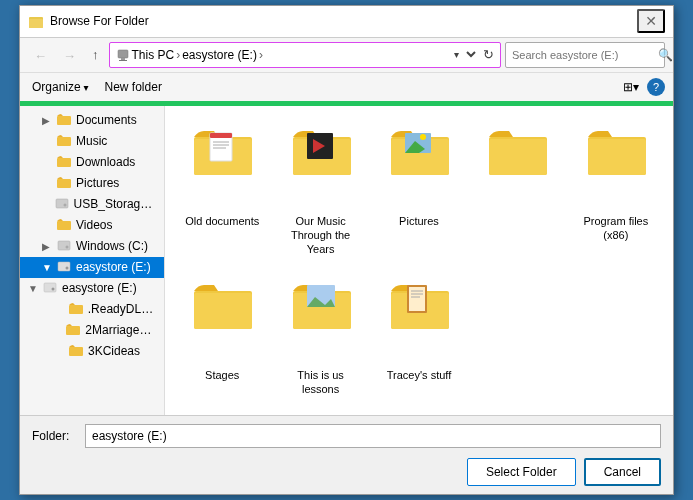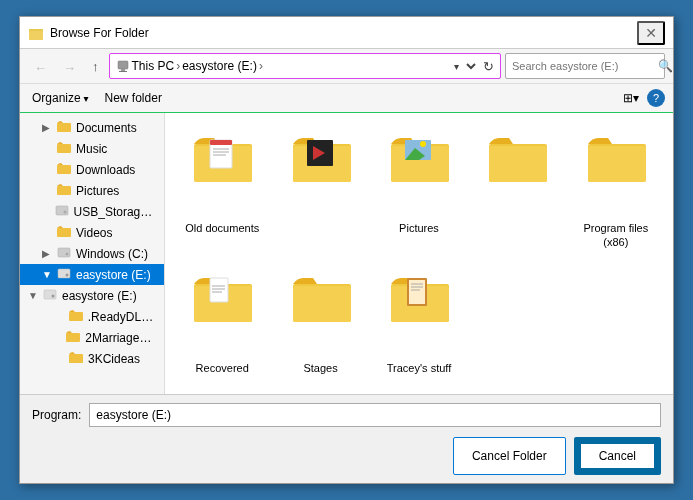--- a/index.html
+++ b/index.html
@@ -130,21 +130,21 @@
       background: transparent;
     }
     .search-icon { color: #666; font-size: 12px; }
 
     .action-bar {
       background: #f5f5f5;
       padding: 4px 8px;
       display: flex;
       align-items: center;
       gap: 8px;
-      border-bottom: 1px solid #22c55e;
+      border-bottom: 5px solid #22c55e;
     }
     .action-btn {
       background: none;
       border: none;
       cursor: pointer;
       font-size: 12px;
       color: #000;
       padding: 2px 4px;
       border-radius: 2px;
     }
@@ -280,21 +280,21 @@
       background: #fff;
       border: 1px solid #0078d7;
       color: #000;
       font-size: 12px;
       padding: 5px 18px;
       cursor: pointer;
       border-radius: 2px;
     }
     .btn-cancel {
       background: #fff;
-      border: 7px solid #0369a1;
+      border: 2px solid #0369a1;
       color: #000;
       font-size: 12px;
       padding: 5px 18px;
       cursor: pointer;
       border-radius: 2px;
     }
 
     
     .sidebar::-webkit-scrollbar { width: 8px; }
     .sidebar::-webkit-scrollbar-track { background: #f0f0f0; }
@@ -512,20 +512,21 @@
           <div class="folder-img">
             <svg width="62" height="52" viewBox="0 0 62 52">
               <rect x="2" y="12" width="58" height="38" rx="2" fill="#f0c840"></rect>
               <path d="M2 12 Q6 6 12 6 L22 6 L26 12 Z" fill="#e8b020"></path>
               <rect x="2" y="14" width="58" height="36" rx="2" fill="#f5d050"></rect>
 
               <rect x="16" y="8" width="26" height="26" rx="1" fill="#222"></rect>
               <polygon points="22,14 22,28 34,21" fill="#cc3333"></polygon>
             </svg>
           </div>
+          <span class="file-label">Our Music Through the Years</span>
         </div>
 
         <div class="file-item">
           <div class="folder-img">
             <svg width="62" height="52" viewBox="0 0 62 52">
               <rect x="2" y="12" width="58" height="38" rx="2" fill="#f0c840"></rect>
               <path d="M2 12 Q6 6 12 6 L22 6 L26 12 Z" fill="#e8b020"></path>
               <rect x="2" y="14" width="58" height="36" rx="2" fill="#f5d050"></rect>
 
               <rect x="16" y="8" width="26" height="20" rx="1" fill="#88bbdd"></rect>
@@ -550,47 +551,45 @@
           <div class="folder-img">
             <svg width="62" height="52" viewBox="0 0 62 52">
               <rect x="2" y="12" width="58" height="38" rx="2" fill="#f0c840"></rect>
               <path d="M2 12 Q6 6 12 6 L22 6 L26 12 Z" fill="#e8b020"></path>
               <rect x="2" y="14" width="58" height="36" rx="2" fill="#f5d050"></rect>
             </svg>
           </div>
           <span class="file-label">Program files (x86)</span>
         </div>
 
-        <div class="file-item">
-          <div class="folder-img">
-            <svg width="62" height="52" viewBox="0 0 62 52">
-              <rect x="2" y="12" width="58" height="38" rx="2" fill="#f0c840"></rect>
-              <path d="M2 12 Q6 6 12 6 L22 6 L26 12 Z" fill="#e8b020"></path>
-              <rect x="2" y="14" width="58" height="36" rx="2" fill="#f5d050"></rect>
-
-              <rect x="18" y="6" width="18" height="24" rx="1" fill="white" stroke="#ddd"></rect>
-              <line x1="20" y1="14" x2="33" y2="14" stroke="#aaa" stroke-width="1"></line>
-              <line x1="20" y1="17" x2="33" y2="17" stroke="#aaa" stroke-width="1"></line>
-              <line x1="20" y1="20" x2="30" y2="20" stroke="#aaa" stroke-width="1"></line>
-            </svg>
-          </div>
-          <span class="file-label">Recovered</span>
-        </div>
 
         <div class="file-item">
           <div class="folder-img">
             <svg width="62" height="52" viewBox="0 0 62 52">
               <rect x="2" y="12" width="58" height="38" rx="2" fill="#f0c840"></rect>
               <path d="M2 12 Q6 6 12 6 L22 6 L26 12 Z" fill="#e8b020"></path>
               <rect x="2" y="14" width="58" height="36" rx="2" fill="#f5d050"></rect>
             </svg>
           </div>
           <span class="file-label">Stages</span>
         </div>
 
+        <div class="file-item">
+          <div class="folder-img">
+            <svg width="62" height="52" viewBox="0 0 62 52">
+              <rect x="2" y="12" width="58" height="38" rx="2" fill="#f0c840"></rect>
+              <path d="M2 12 Q6 6 12 6 L22 6 L26 12 Z" fill="#e8b020"></path>
+              <rect x="2" y="14" width="58" height="36" rx="2" fill="#f5d050"></rect>
+
+              <rect x="16" y="6" width="28" height="22" rx="1" fill="#aaccee"></rect>
+              <polygon points="16,28 24,18 34,26 40,20 44,28" fill="#66aa66"></polygon>
+            </svg>
+          </div>
+          <span class="file-label">This is us lessons</span>
+        </div>
 
         <div class="file-item">
           <div class="folder-img">
             <svg width="62" height="52" viewBox="0 0 62 52">
               <rect x="2" y="12" width="58" height="38" rx="2" fill="#f0c840"></rect>
               <path d="M2 12 Q6 6 12 6 L22 6 L26 12 Z" fill="#e8b020"></path>
               <rect x="2" y="14" width="58" height="36" rx="2" fill="#f5d050"></rect>
 
               <rect x="18" y="6" width="20" height="28" rx="1" fill="#cc8833"></rect>
               <rect x="20" y="8" width="16" height="24" fill="#ffeecc"></rect>
@@ -601,22 +600,22 @@
           </div>
           <span class="file-label">Tracey's stuff</span>
         </div>
 
       </div>
     </div>
   </div>
 
   <div class="bottom-bar">
     <div class="folder-row">
-      <label class="folder-label">Program:</label>
+      <label class="folder-label">Folder:</label>
       <input class="folder-input" type="text" value="easystore (E:)" style="">
     </div>
     <div class="button-row">
-      <button class="btn-select">Cancel Folder</button>
+      <button class="btn-select">Select Folder</button>
       <button class="btn-cancel">Cancel</button>
     </div>
   </div>
 
 </div>
 
 </body></html>

